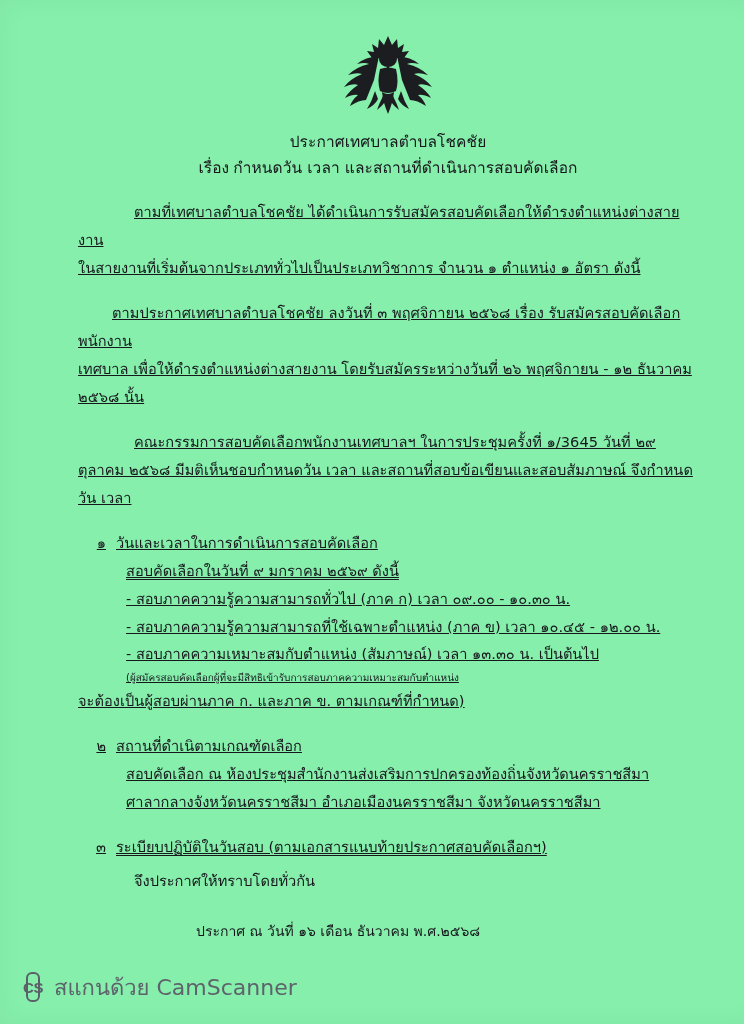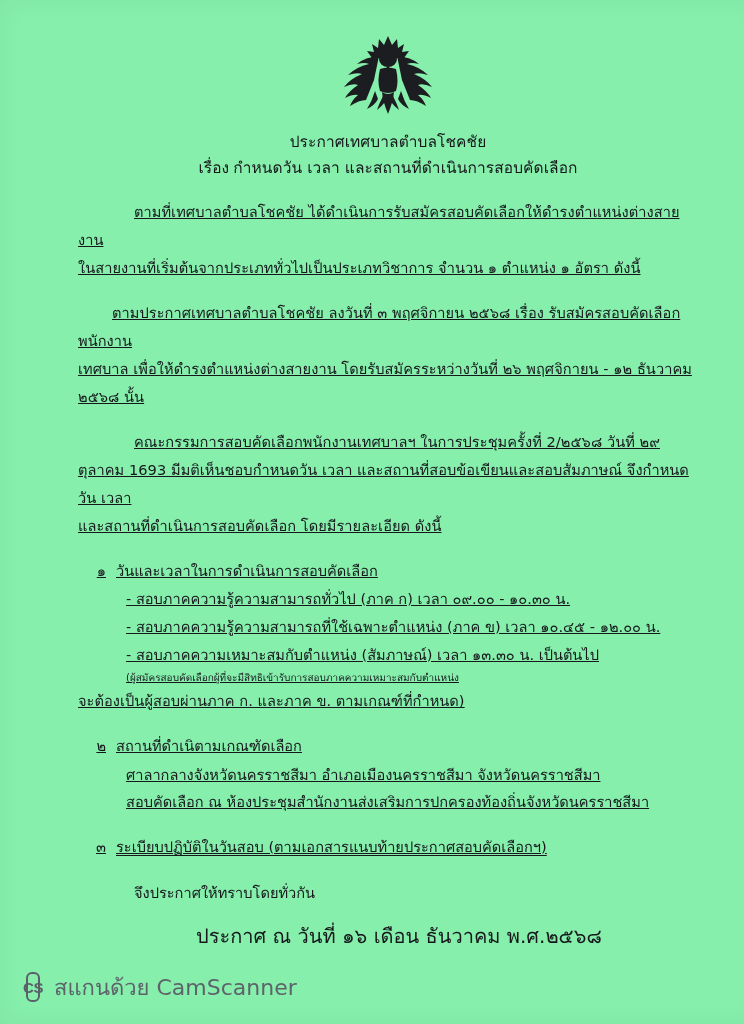--- a/index.html
+++ b/index.html
@@ -104,28 +104,28 @@
     margin-left: 48px;
     font-size: 14.6px;
     line-height: 1.9;
   }
   .sub-note {
     margin-left: 48px;
     font-size: 10px;
     line-height: 1.9;
   }
   .closing {
-    margin-top: 20px;
+    margin-top: 8px;
     margin-left: 56px;
     font-size: 14.6px;
   }
   .date-line {
-    margin-top: 16px;
+    margin-top: 28px;
     margin-left: 118px;
-    font-size: 20px;
+    font-size: 14px;
   }
   .footer {
     position: absolute;
     left: 0;
     bottom: 0;
     width: 744px;
     height: 74px;
     display: flex;
     align-items: center;
     padding-left: 26px;
@@ -199,44 +199,44 @@
       <p class="para">ในสายงานที่เริ่มต้นจากประเภททั่วไปเป็นประเภทวิชาการ จำนวน ๑ ตำแหน่ง ๑ อัตรา ดังนี้</p>
     </div>
 
 
     <div class="block">
       <p class="para"><span class="indent-sm"></span><span>ตามประกาศเทศบาลตำบลโชคชัย ลงวันที่ ๓ พฤศจิกายน ๒๕๖๘ เรื่อง รับสมัครสอบคัดเลือกพนักงาน</span></p>
       <p class="para">เทศบาล เพื่อให้ดำรงตำแหน่งต่างสายงาน โดยรับสมัครระหว่างวันที่ ๒๖ พฤศจิกายน - ๑๒ ธันวาคม ๒๕๖๘ นั้น</p>
     </div>
 
     <div class="block">
-      <p class="para"><span class="indent"></span><span>คณะกรรมการสอบคัดเลือกพนักงานเทศบาลฯ ในการประชุมครั้งที่ 2/๒๕๖๘ วันที่ ๒๙</span></p>
-      <p class="para">ตุลาคม 1693 มีมติเห็นชอบกำหนดวัน เวลา และสถานที่สอบข้อเขียนและสอบสัมภาษณ์ จึงกำหนดวัน เวลา</p>
-      <p class="para">และสถานที่ดำเนินการสอบคัดเลือก โดยมีรายละเอียด ดังนี้</p>
+      <p class="para"><span class="indent"></span><span>คณะกรรมการสอบคัดเลือกพนักงานเทศบาลฯ ในการประชุมครั้งที่ ๑/3645 วันที่ ๒๙</span></p>
+      <p class="para">ตุลาคม ๒๕๖๘ มีมติเห็นชอบกำหนดวัน เวลา และสถานที่สอบข้อเขียนและสอบสัมภาษณ์ จึงกำหนดวัน เวลา</p>
     </div>
 
     <div class="block">
       <div class="list-row">
         <div class="list-num">๑</div>
         <div class="list-text">วันและเวลาในการดำเนินการสอบคัดเลือก</div>
       </div>
+      <div class="sub underline">สอบคัดเลือกในวันที่ ๙ มกราคม ๒๕๖๙ ดังนี้</div>
       <div class="sub">- สอบภาคความรู้ความสามารถทั่วไป (ภาค ก) เวลา ๐๙.๐๐ - ๑๐.๓๐ น.</div>
       <div class="sub">- สอบภาคความรู้ความสามารถที่ใช้เฉพาะตำแหน่ง (ภาค ข) เวลา ๑๐.๔๕ - ๑๒.๐๐ น.</div>
       <div class="sub">- สอบภาคความเหมาะสมกับตำแหน่ง (สัมภาษณ์) เวลา ๑๓.๓๐ น. เป็นต้นไป</div>
       <div class="sub-note">(ผู้สมัครสอบคัดเลือกผู้ที่จะมีสิทธิเข้ารับการสอบภาคความเหมาะสมกับตำแหน่ง</div>
       <p class="para">จะต้องเป็นผู้สอบผ่านภาค ก. และภาค ข. ตามเกณฑ์ที่กำหนด)</p>
     </div>
 
     <div class="block">
       <div class="list-row">
         <div class="list-num">๒</div>
         <div class="list-text">สถานที่ดำเนิตามเกณฑัดเลือก</div>
       </div>
+      <div class="sub">สอบคัดเลือก ณ ห้องประชุมสำนักงานส่งเสริมการปกครองท้องถิ่นจังหวัดนครราชสีมา</div>
       <div class="sub">ศาลากลางจังหวัดนครราชสีมา อำเภอเมืองนครราชสีมา จังหวัดนครราชสีมา</div>
-      <div class="sub">สอบคัดเลือก ณ ห้องประชุมสำนักงานส่งเสริมการปกครองท้องถิ่นจังหวัดนครราชสีมา</div>
     </div>
 
     <div class="block">
       <div class="list-row">
         <div class="list-num">๓</div>
         <div class="list-text underline">ระเบียบปฏิบัติในวันสอบ (ตามเอกสารแนบท้ายประกาศสอบคัดเลือกฯ)</div>
       </div>
     </div>
 
     <div class="closing">จึงประกาศให้ทราบโดยทั่วกัน</div>

